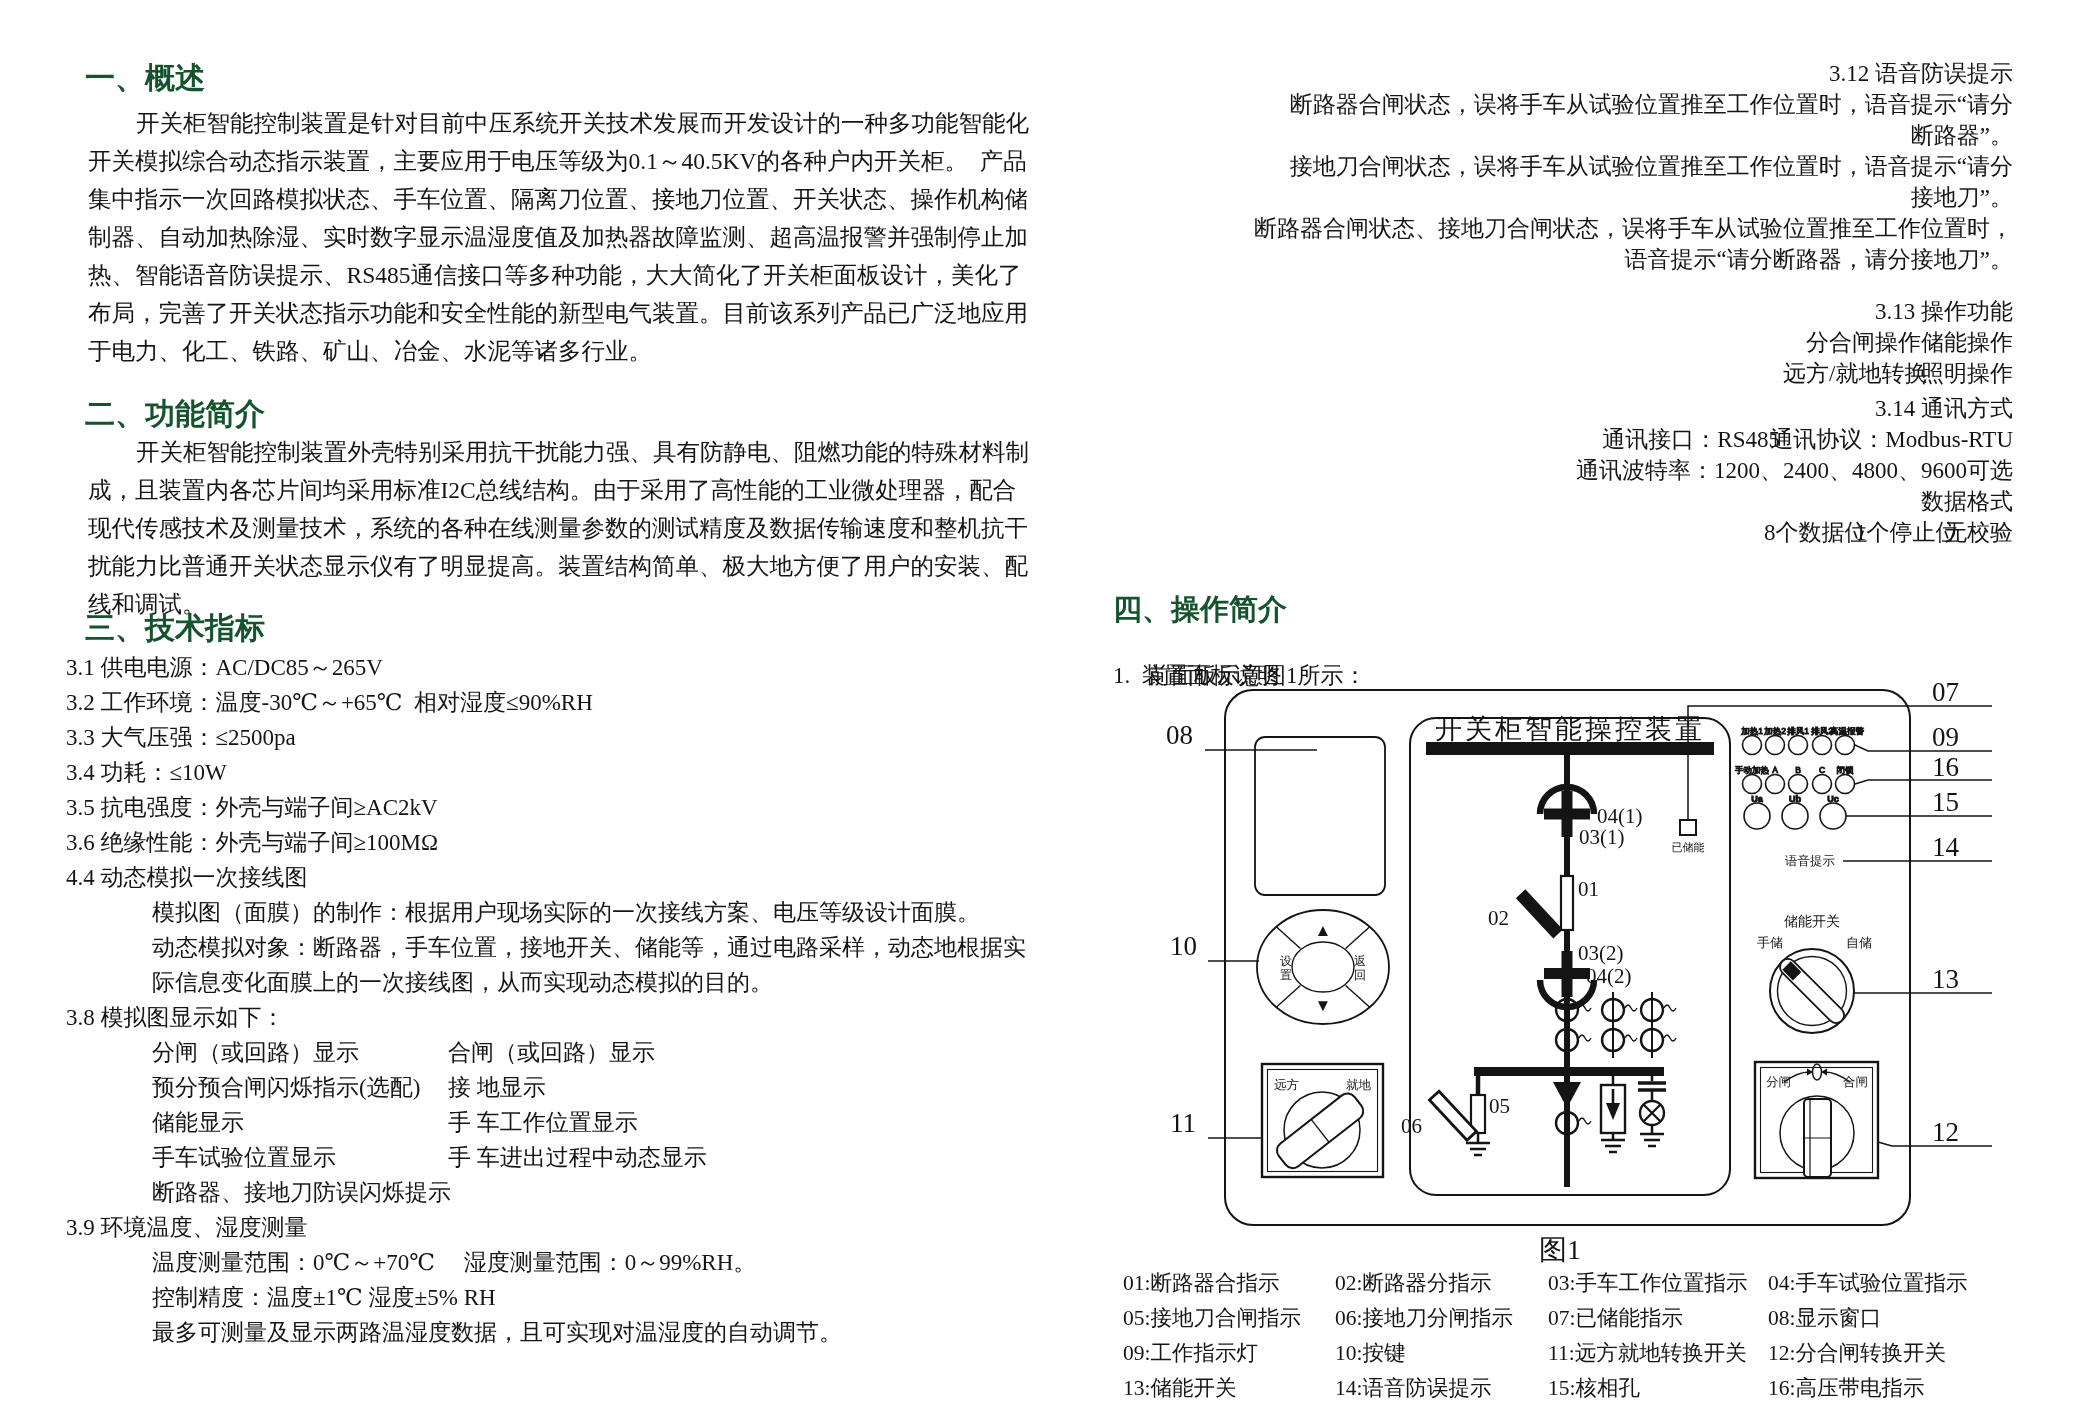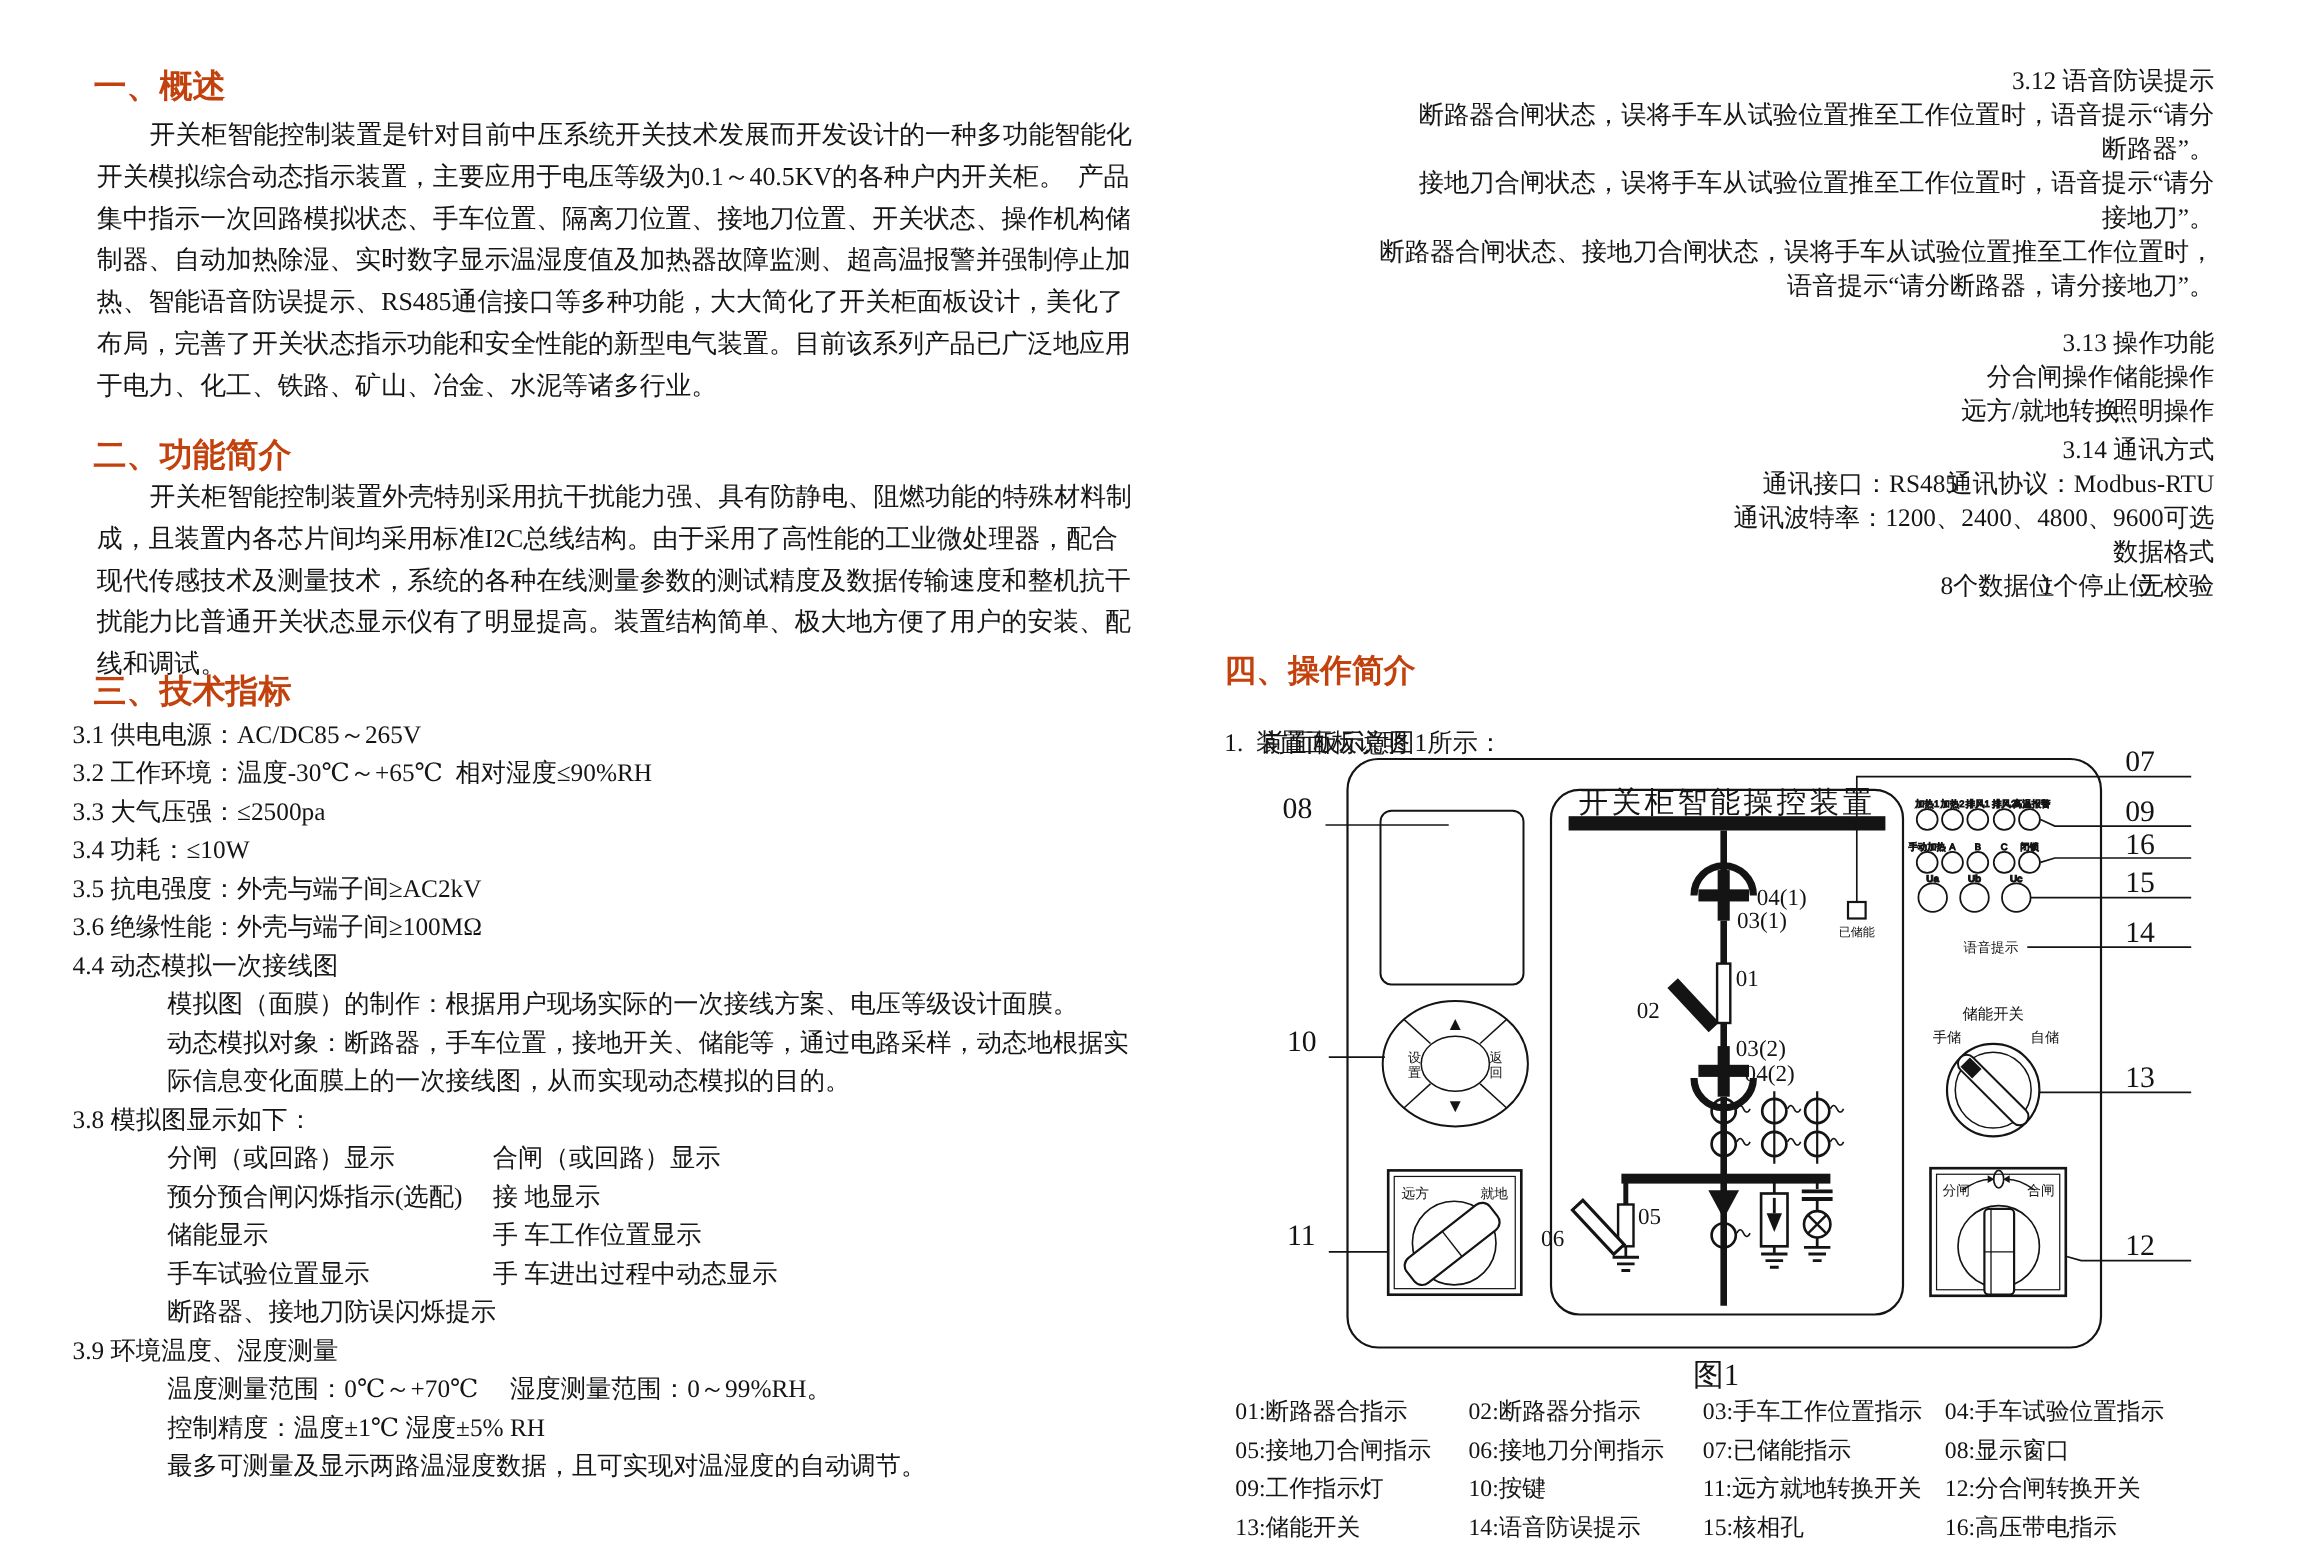--- a/index.html
+++ b/index.html
@@ -1,19 +1,19 @@
 <!DOCTYPE html>
 <html><head>
 <meta charset="utf-8">
 <style>
   html,body{margin:0;padding:0;}
   body{width:2092px;height:1408px;background:#ffffff;position:relative;overflow:hidden;
        font-family:"Liberation Serif","DejaVu Serif",serif;color:#151515;}
   .abs{position:absolute;}
-  .hd{font-family:"Liberation Sans","DejaVu Sans",sans-serif;font-weight:bold;font-size:30px;color:#c2410c;}
+  .hd{font-family:"Liberation Sans","DejaVu Sans",sans-serif;font-weight:bold;font-size:30px;color:#14532d;}
   .ln{font-size:23.5px;height:38px;line-height:38px;white-space:pre;}
   .ind{text-indent:48px;}
   .it{font-size:23px;height:35px;line-height:35px;white-space:pre;}
   .sub{padding-left:86px;}
   .rln{font-size:23px;height:31px;line-height:31px;white-space:pre;text-align:right;}
   .rsub{padding-left:50px;}
   .c1{display:inline-block;width:296px;}
   .p1{display:inline-block;width:138px;}
   .q1{display:inline-block;width:168px;}
   .w1{display:inline-block;width:91px;}

